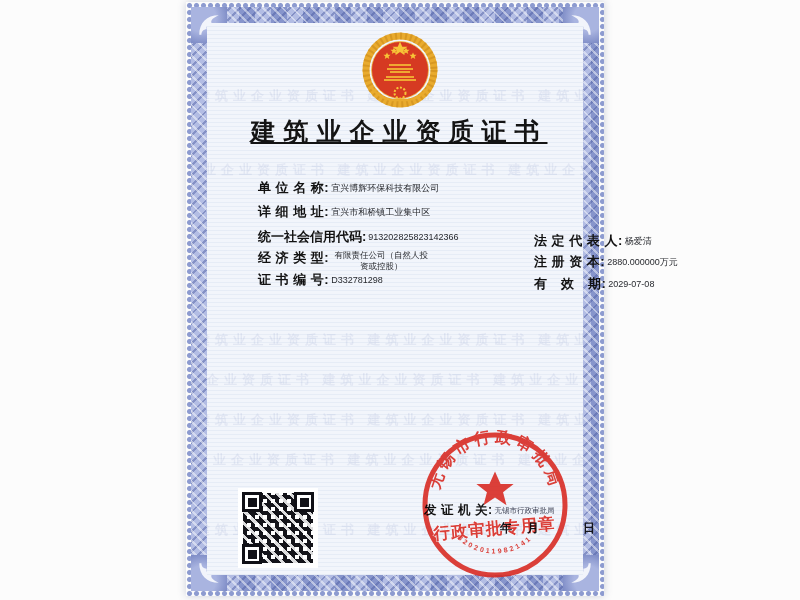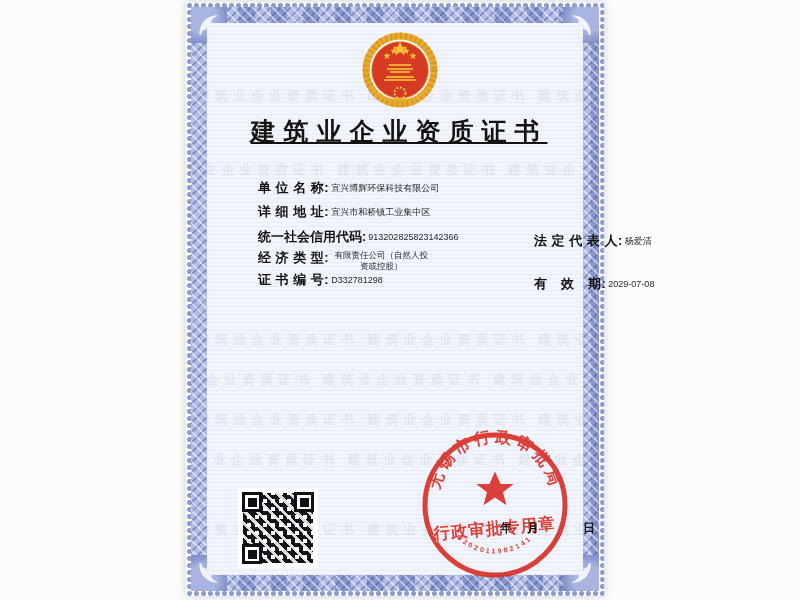--- a/index.html
+++ b/index.html
@@ -147,35 +147,41 @@
       <span class="lbl">详 细 地 址:</span><span class="val">宜兴市和桥镇工业集中区</span>
     </div>
     <div class="row" style="top:225px">
       <span class="lbl lbl-sm">统一社会信用代码:</span><span class="val">913202825823142366</span>
       <span class="col2">
         <span class="lbl">法 定 代 表 人:</span><span class="val">杨爱清</span>
       </span>
     </div>
     <div class="row" style="top:246px">
       <span class="lbl">经 济 类 型:</span><span class="val-wrap">有限责任公司（自然人投资或控股）</span>
+      <span class="col2">
+        <span class="lbl">注 册 资 本:</span><span class="val">2880.000000万元</span>
+      </span>
     </div>
     <div class="row" style="top:268px">
       <span class="lbl">证 书 编 号:</span><span class="val">D332781298</span>
       <span class="col2">
         <span class="lbl">有　效　期:</span><span class="val">2029-07-08</span>
       </span>
     </div>
 
     <div class="qr">
       <div class="qr-mod"></div>
       <div class="qr-finder tl"></div>
       <div class="qr-finder tr"></div>
       <div class="qr-finder bl"></div>
     </div>
 
+    <div class="issuer">
+      <span class="lbl">发 证 机 关:</span><span class="val">无锡市行政审批局</span>
+    </div>
     <span class="datechar" style="left:314px">年</span>
     <span class="datechar" style="left:341px">月</span>
     <span class="datechar" style="left:397px">日</span>
 
     <svg class="seal" width="150" height="150" viewBox="0 0 150 150">
       <defs>
         <path id="arcTop" d="M 19 68 A 56 56 0 0 1 131 68" fill="none"></path>
         <path id="arcBot" d="M 25 90 A 54 54 0 0 0 125 90" fill="none"></path>
         <polygon id="sealStar" points="0,-6 1.8,-1.9 6,-1.9 2.6,0.7 3.7,4.9 0,2.4 -3.7,4.9 -2.6,0.7 -6,-1.9 -1.8,-1.9"></polygon>
       </defs>

